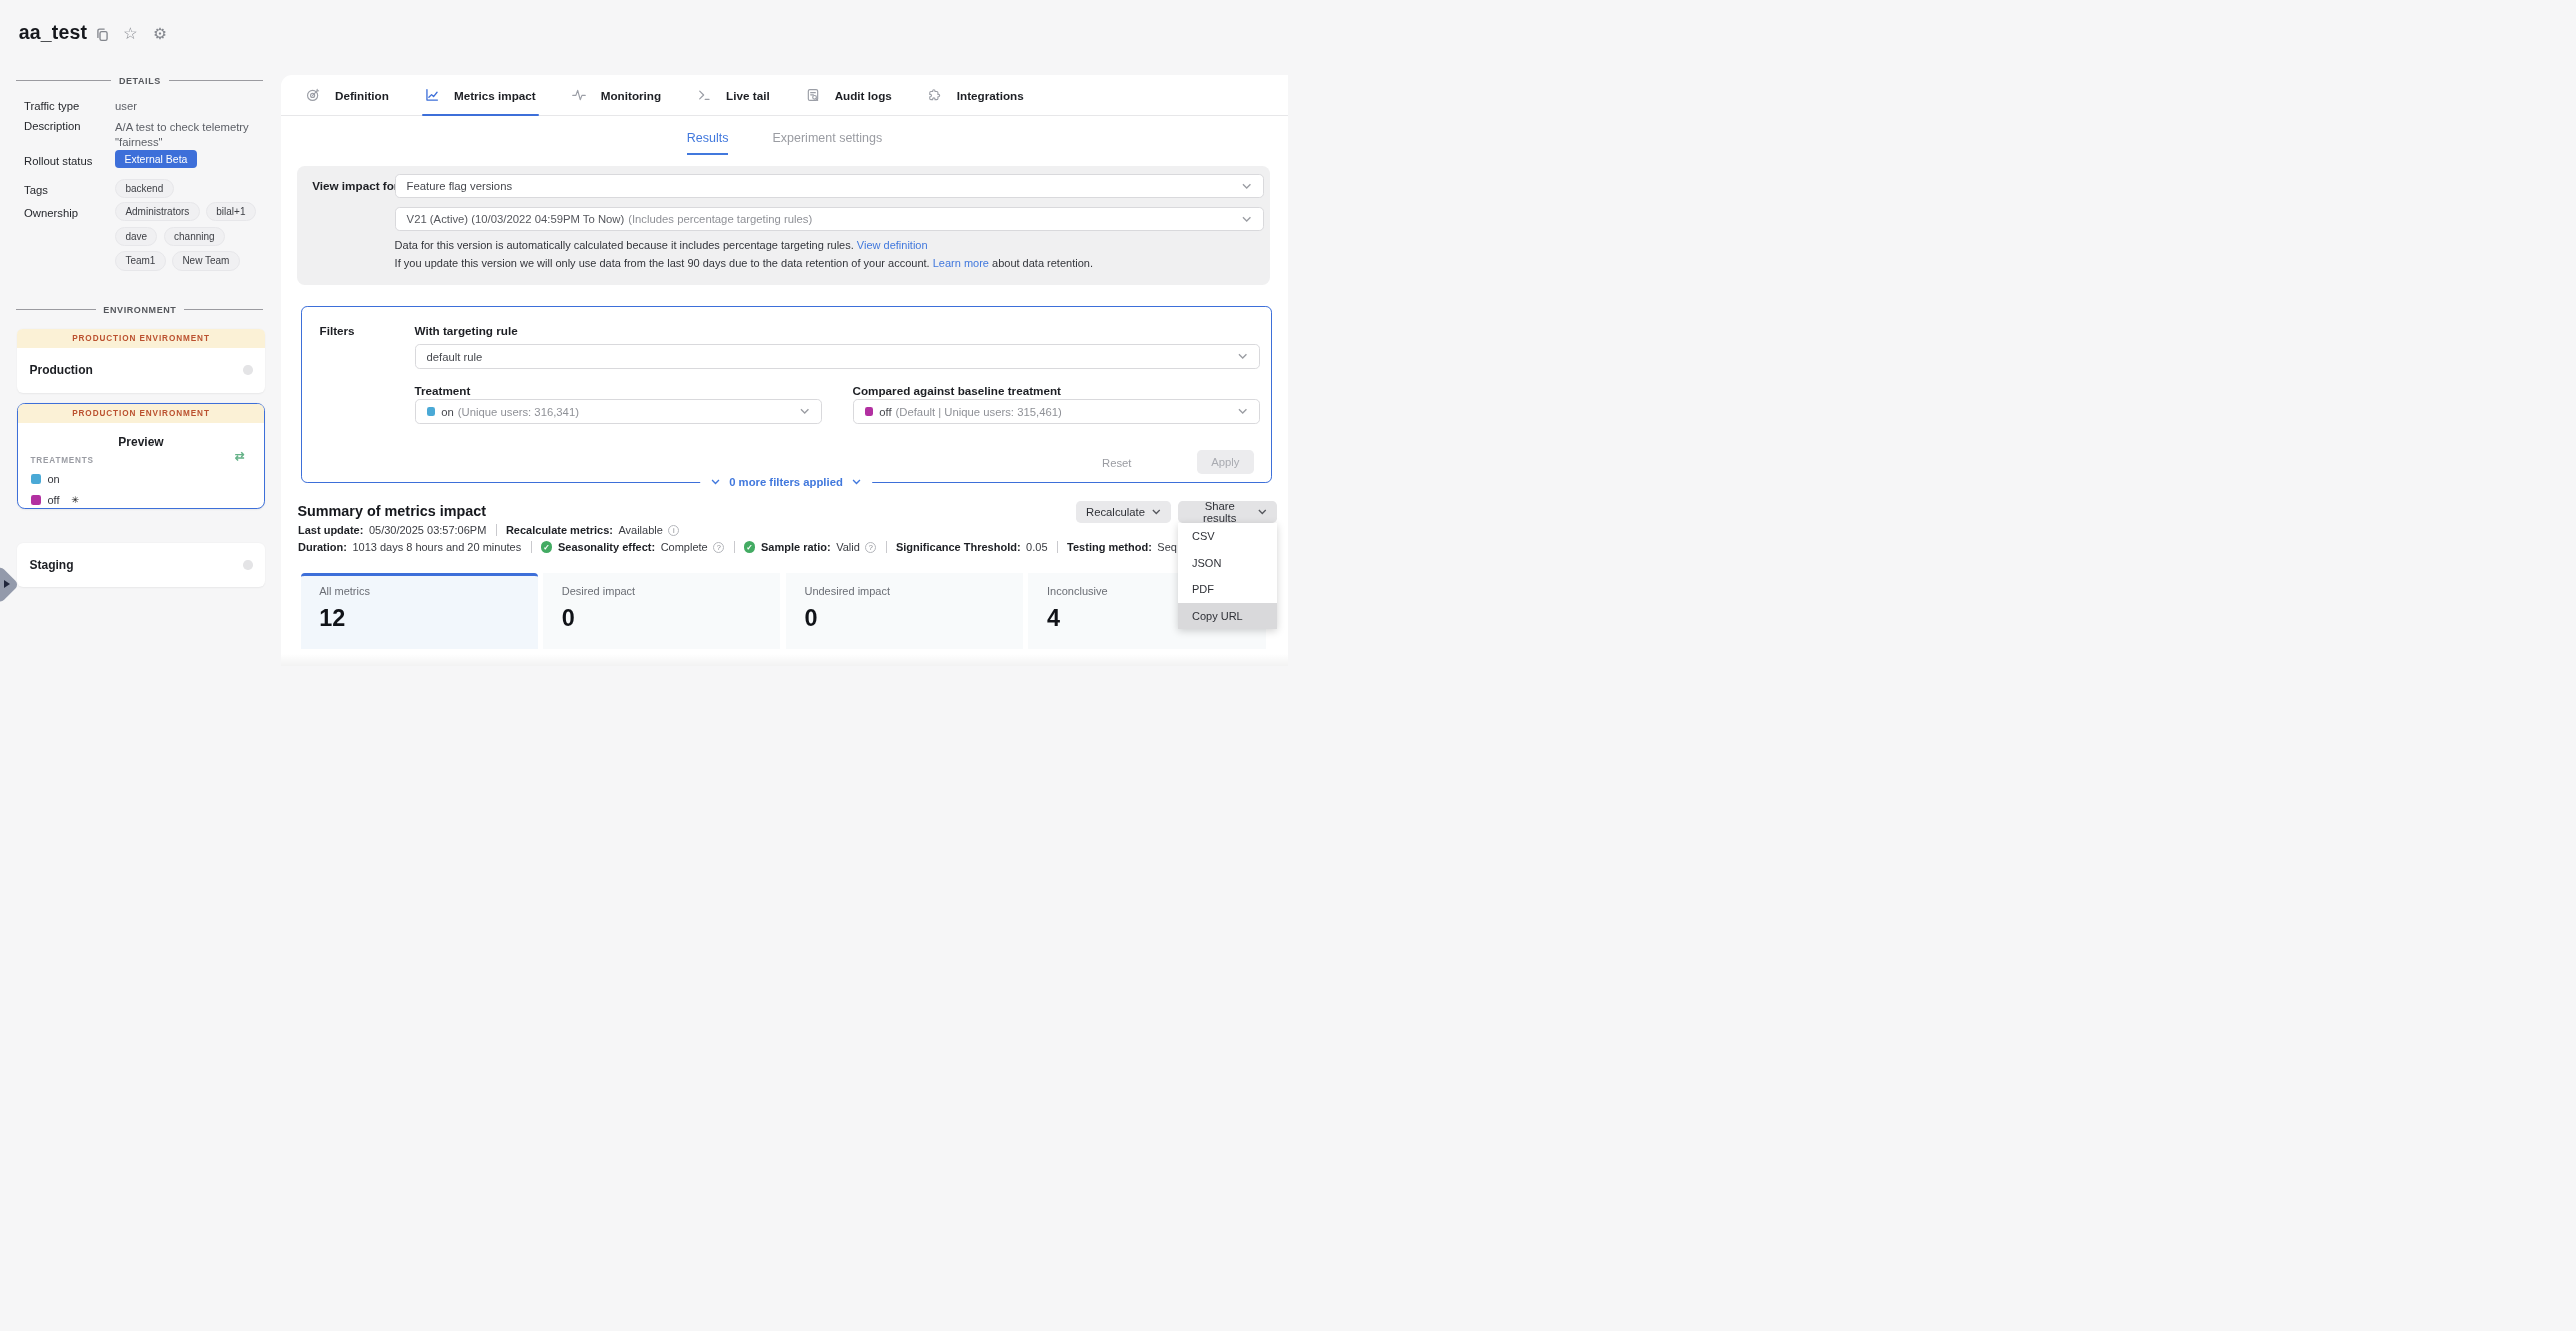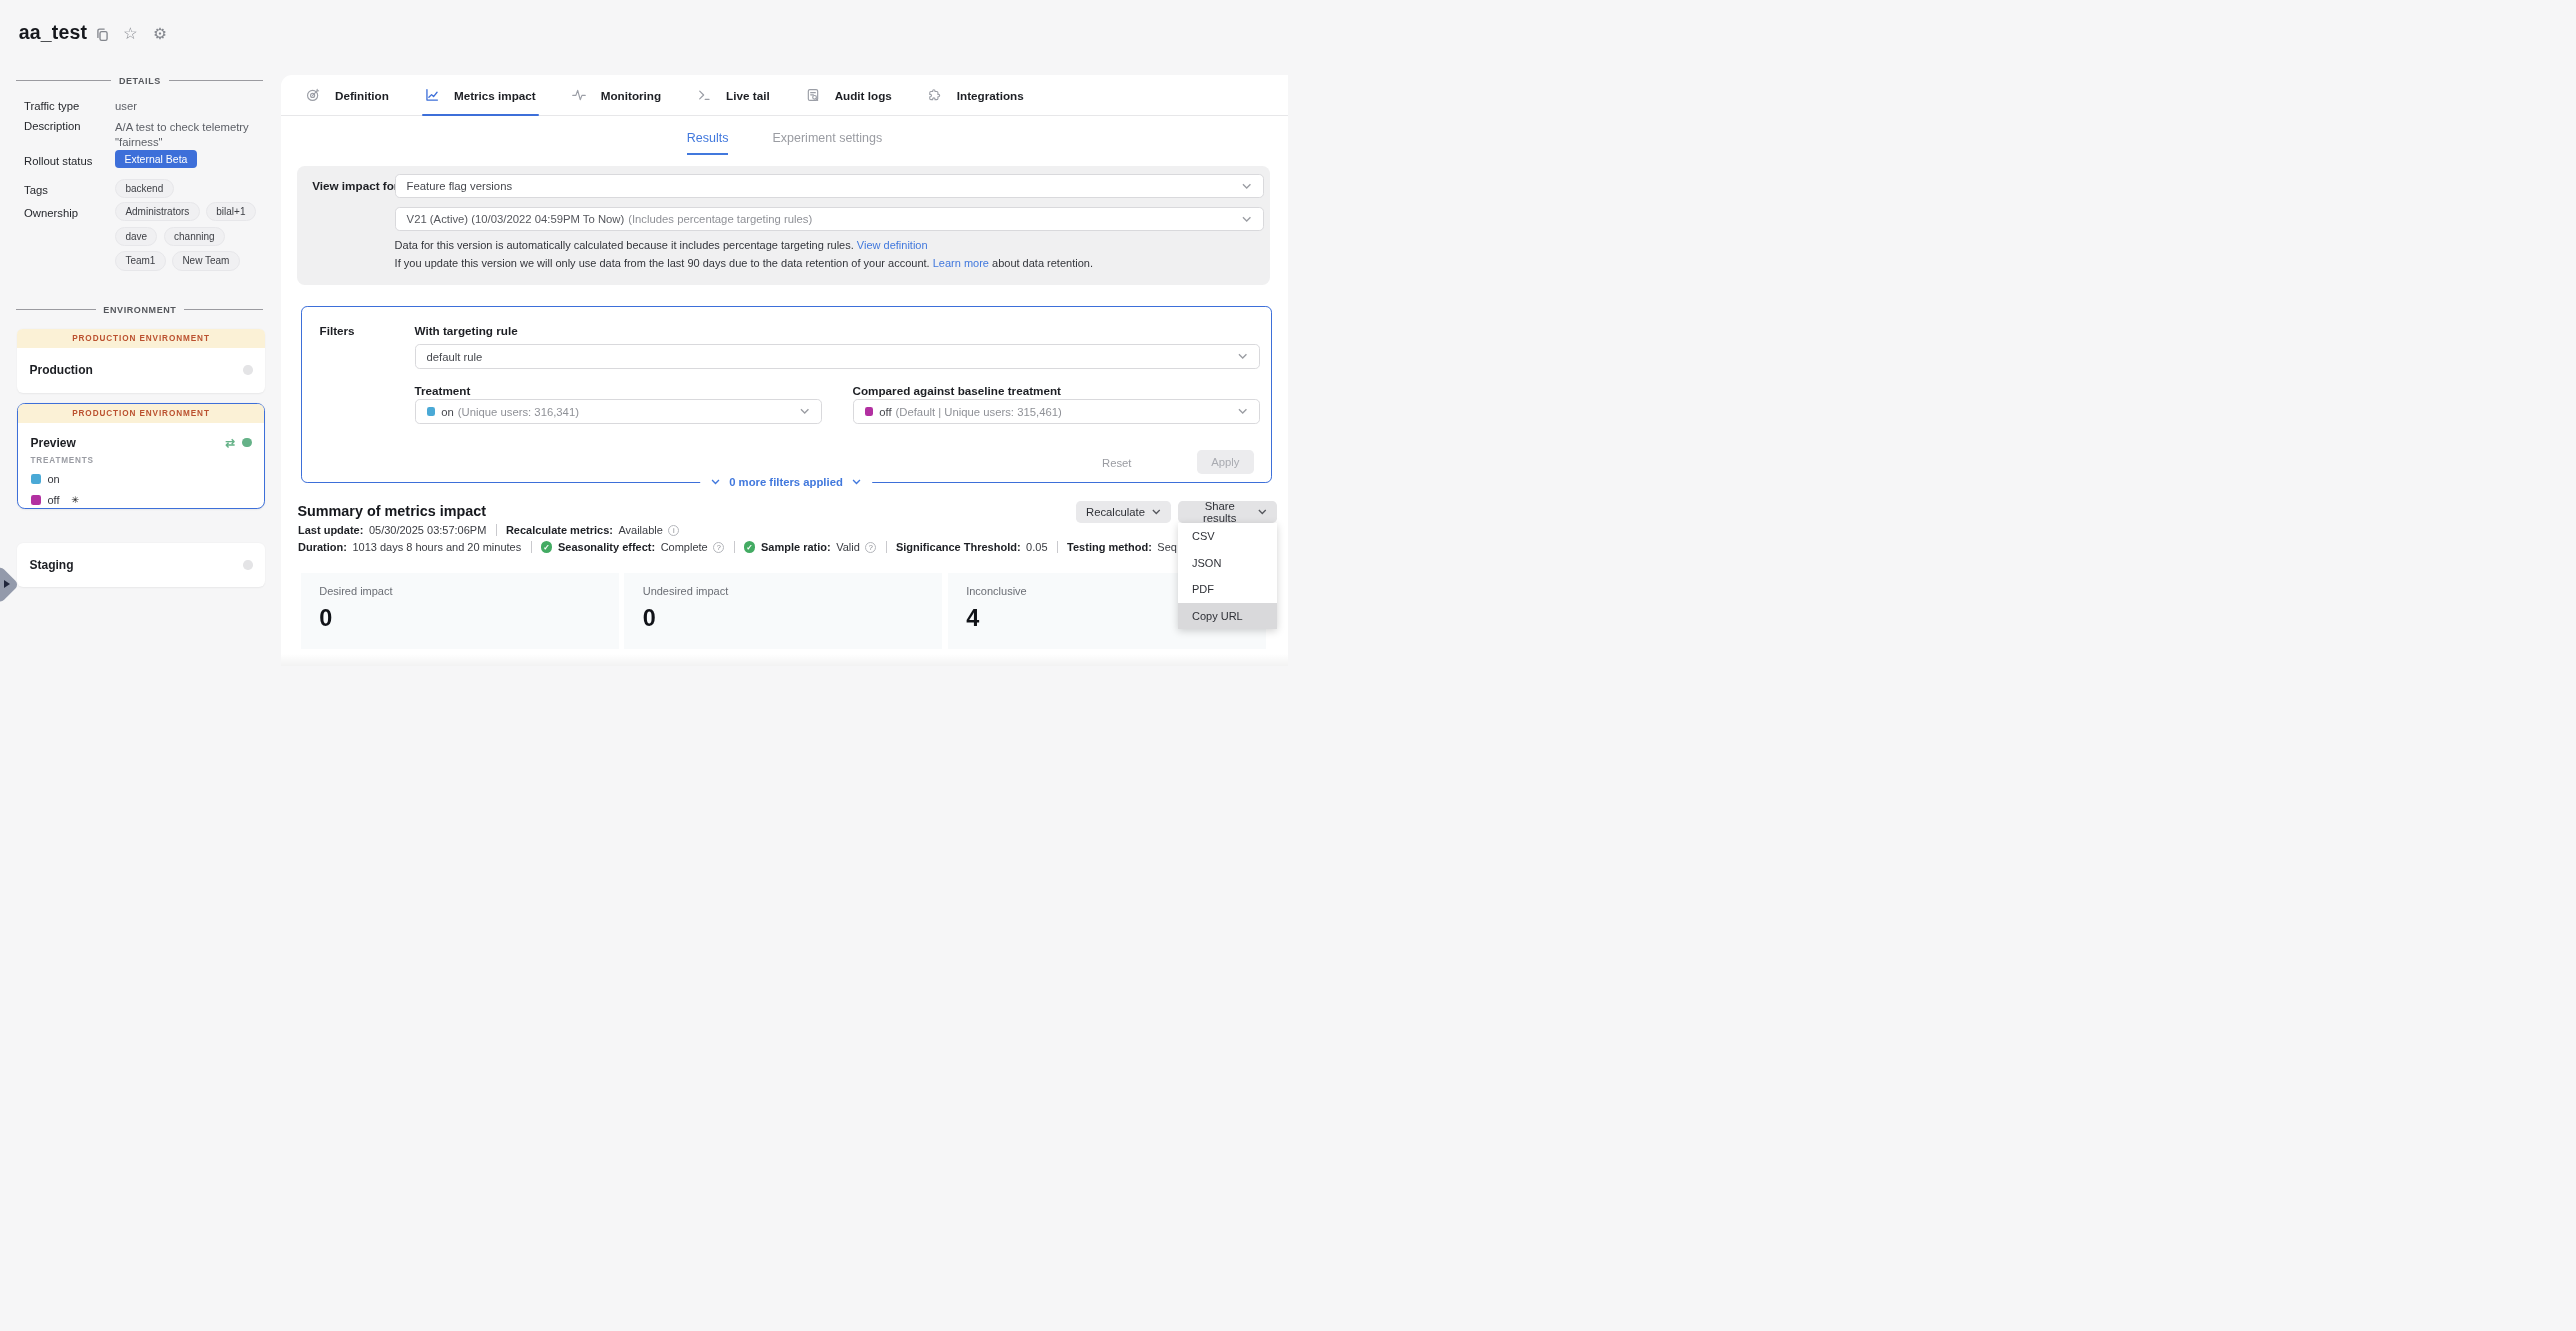--- a/index.html
+++ b/index.html
@@ -196,21 +196,21 @@
   <div class="env-card" style="top:329px; height:64px;">
     <div class="env-band">PRODUCTION ENVIRONMENT</div>
     <div class="env-row" style="height:45px;">
       <span class="env-name">Production</span>
       <span class="gray-dot"></span>
     </div>
   </div>
 
   <div class="env-card" id="card-preview" style="top:403px; height:106px;">
     <div class="env-band">PRODUCTION ENVIRONMENT</div>
-    <div class="env-row" style="height:28px; padding-top:12px;">
+    <div class="env-row" style="height:28px; padding-top:12px;flex-direction:column;">
       <span class="env-name">Preview</span>
       <span class="swap-glyph">⇄</span>
       <span class="green-dot"></span>
     </div>
     <div class="env-row" style="height:15.6px; margin-top:1.6px;">
       <span class="treat-label">TREATMENTS</span>
     </div>
     <div class="env-row treat-row" style="height:18.7px; margin-top:1.6px;">
       <span class="treat-sq" style="background-color: rgb(74, 169, 214);"></span>
       <span>on</span>
@@ -428,20 +428,24 @@
   </button>
 
   <div class="share-menu">
     <div class="share-item">CSV</div>
     <div class="share-item">JSON</div>
     <div class="share-item">PDF</div>
     <div class="share-item hovered">Copy URL</div>
   </div>
 
   <div class="cards">
+    <div class="m-card active">
+      <div class="m-label">All metrics</div>
+      <div class="m-value">12</div>
+    </div>
     <div class="m-card">
       <div class="m-label">Desired impact</div>
       <div class="m-value">0</div>
     </div>
     <div class="m-card">
       <div class="m-label">Undesired impact</div>
       <div class="m-value">0</div>
     </div>
     <div class="m-card">
       <div class="m-label">Inconclusive</div>

